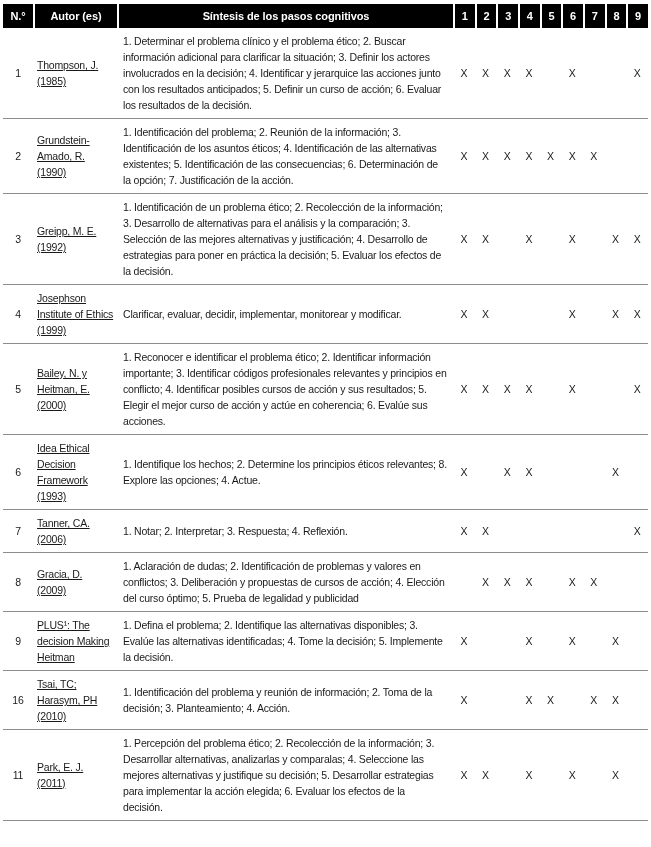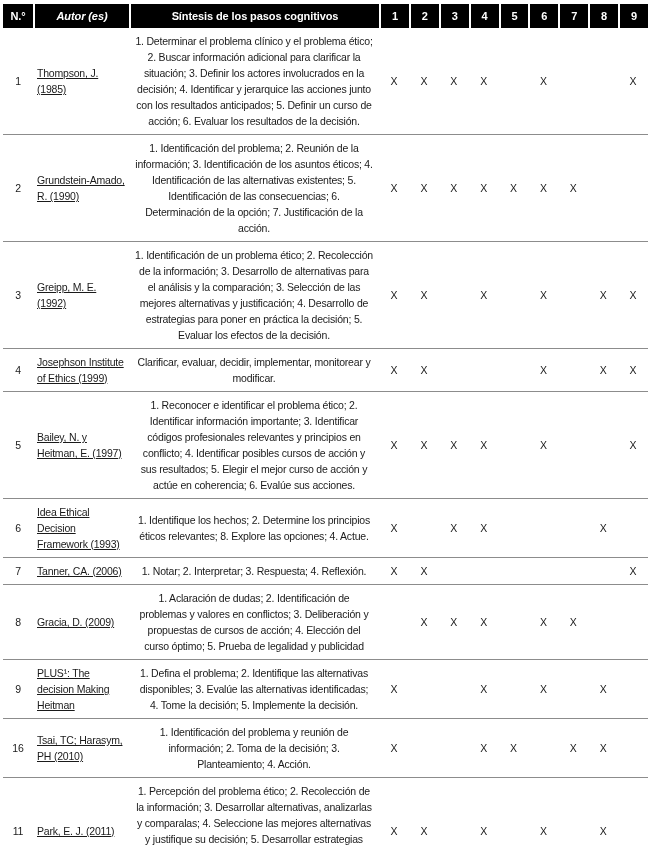--- a/index.html
+++ b/index.html
@@ -22,34 +22,34 @@
     font-size: 11px;
     font-weight: bold;
     text-align: center;
     vertical-align: middle;
     padding: 6px 2px;
     border-left: 2px solid #ffffff;
     letter-spacing: -0.1px;
   }
   th:first-child { border-left: none; }
   th.col-num { width: 30px; }
-  th.col-author { width: 96px; font-style: italic; }
-  th.col-syn { width: 250px; }
+  th.col-author { width: 84px; }
+  th.col-syn { width: 336px; }
   td {
     font-size: 10.5px;
     color: var(--body-text, #1a1a1a);
     vertical-align: middle;
     border-bottom: 1px solid var(--row-border, #8c8c8c);
     line-height: 16px;
     letter-spacing: -0.2px;
     padding: 5px 2px;
   }
   td.num { text-align: center; }
   td.author { padding-left: 4px; padding-right: 3px; text-decoration: underline; }
-  td.syn { padding-left: 6px; padding-right: 6px; text-align: center; }
+  td.syn { padding-left: 6px; padding-right: 6px; }
   td.mark { text-align: center; }
 </style>
 </head>
 <body>
 
 <table>
   <thead>
     <tr>
       <th class="col-num">N.°</th>
       <th class="col-author">Autor (es)</th>
@@ -119,21 +119,21 @@
         <td class="mark"></td>
         <td class="mark"></td>
         <td class="mark"></td>
         <td class="mark">X</td>
         <td class="mark"></td>
         <td class="mark">X</td>
         <td class="mark">X</td>
       </tr>
       <tr>
         <td class="num">5</td>
-        <td class="author">Bailey, N. y Heitman, E. (1997)</td>
+        <td class="author">Bailey, N. y Heitman, E. (2000)</td>
         <td class="syn">1. Reconocer e identificar el problema ético; 2. Identificar información importante; 3. Identificar códigos profesionales relevantes y principios en conflicto; 4. Identificar posibles cursos de acción y sus resultados; 5. Elegir el mejor curso de acción y actúe en coherencia; 6. Evalúe sus acciones.</td>
         <td class="mark">X</td>
         <td class="mark">X</td>
         <td class="mark">X</td>
         <td class="mark">X</td>
         <td class="mark"></td>
         <td class="mark">X</td>
         <td class="mark"></td>
         <td class="mark"></td>
         <td class="mark">X</td>

